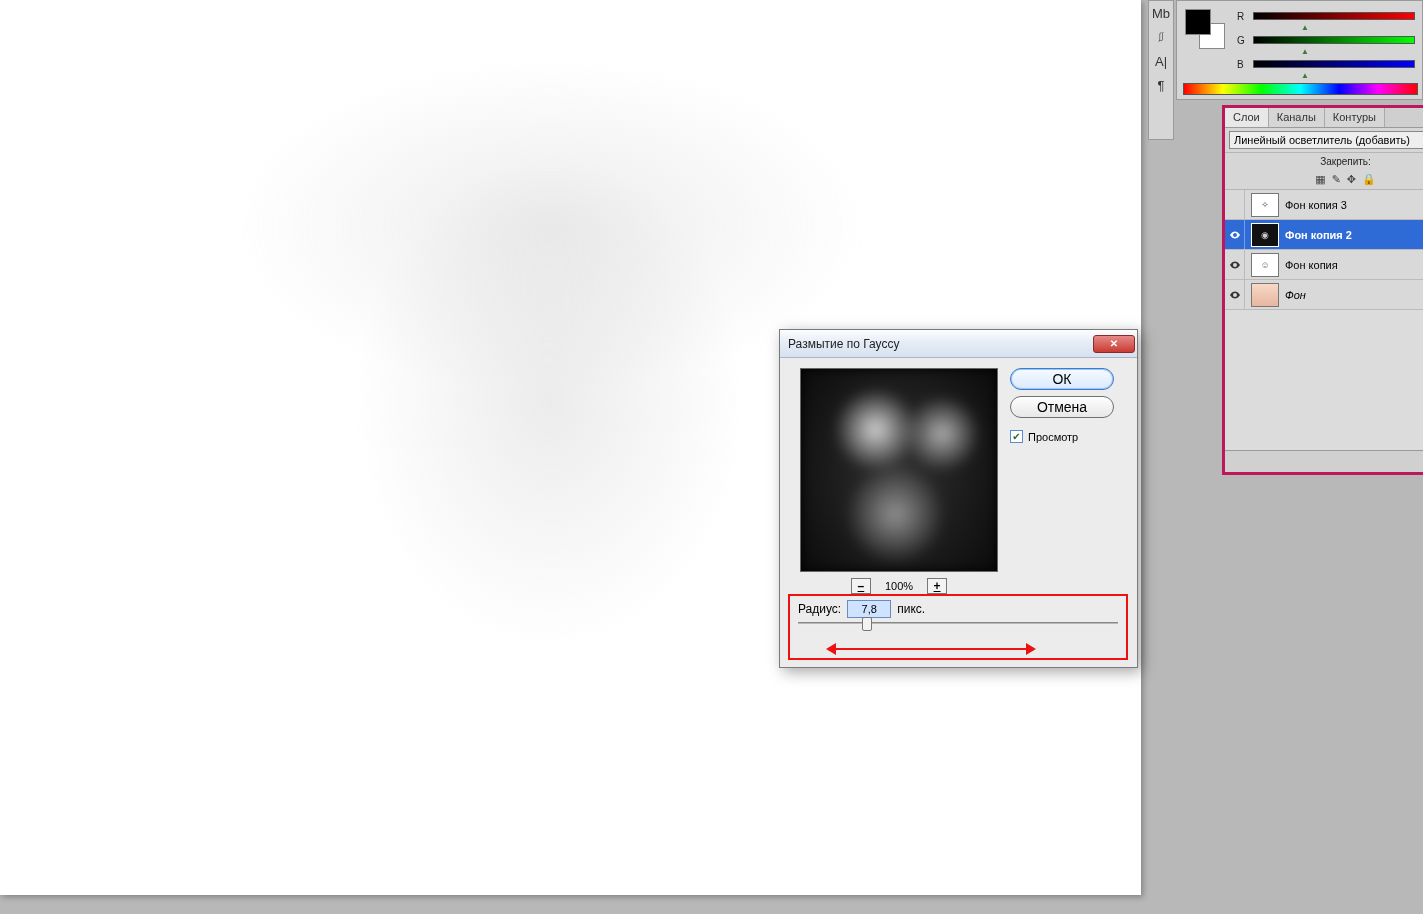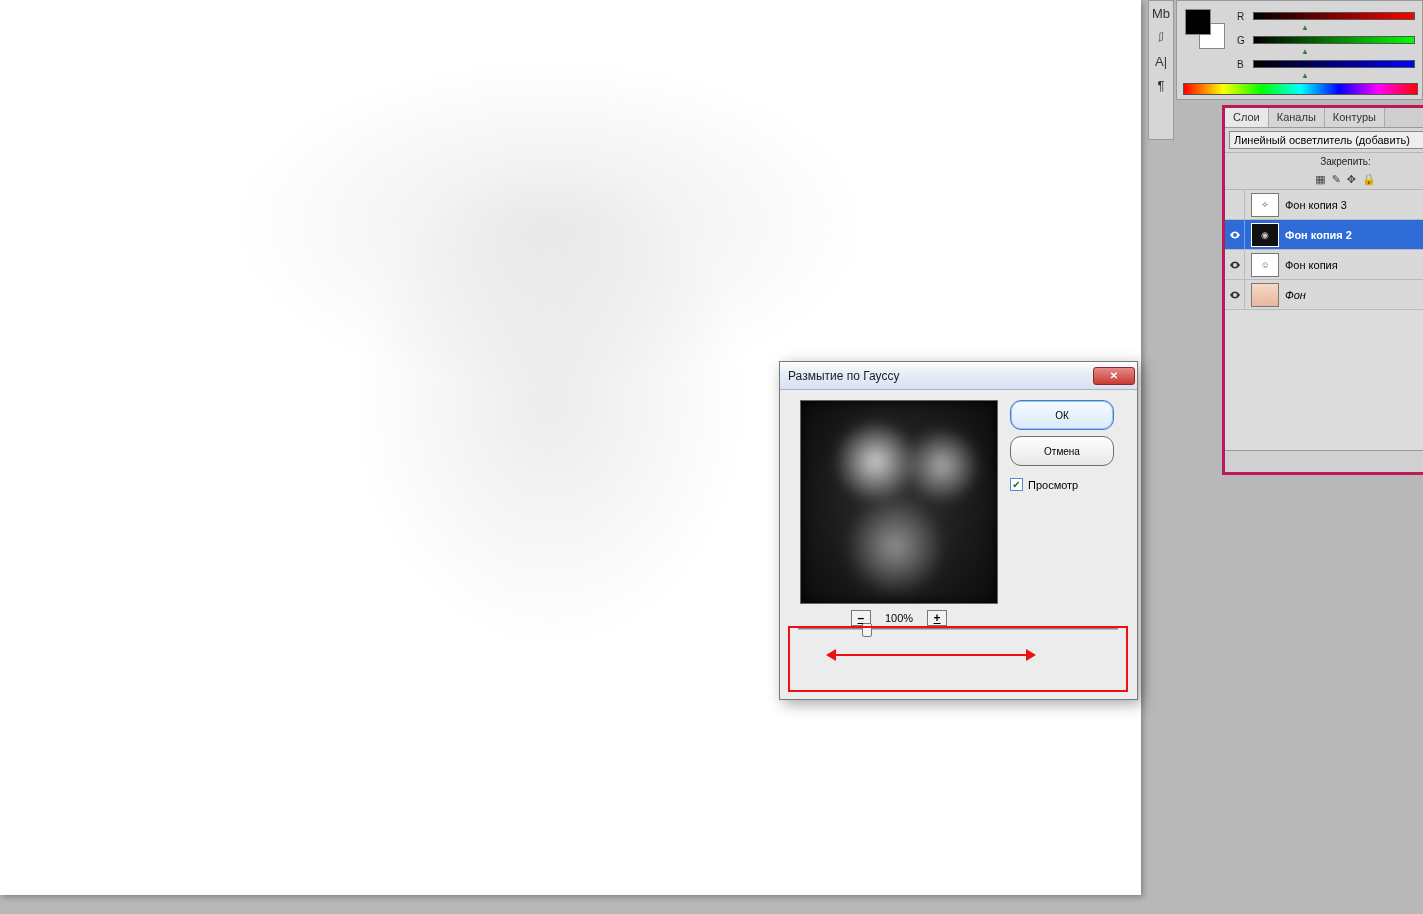--- a/index.html
+++ b/index.html
@@ -85,21 +85,21 @@
   .lname { flex:1; padding-right:0; }
   .lname.bold { font-weight:bold; }
   .panel-footer {
     height:22px; background:#d0d0d0; border-top:1px solid #9a9a9a;
     display:flex; align-items:center; justify-content:flex-end; gap:10px; padding:0 8px;
     font-size:10px; color:#555;
   }
 
   
   .dialog {
-    position:absolute; left: 779px; top: 361px; width: 359px; height: 339px;
+    position:absolute; left: 779px; top: 329px; width: 359px; height: 339px;
     background:#ececec; border:1px solid #7a7a7a;
     box-shadow: 4px 4px 14px rgba(0,0,0,0.35);
   }
   .titlebar {
     height:28px;
     background: linear-gradient(#fdfdfe,#e6edf7 45%,#d7e1f0);
     border-bottom:1px solid #aab6c8; display:flex; align-items:center; justify-content:space-between;
     padding:0 2px 0 8px; font-size:12px; color:#222;
   }
   .closebtn {
@@ -120,22 +120,22 @@
       radial-gradient(circle 60px at 38% 30%, rgba(230,230,230,0.9), rgba(0,0,0,0) 70%),
       radial-gradient(circle 55px at 72% 32%, rgba(210,210,210,0.8), rgba(0,0,0,0) 70%),
       radial-gradient(circle 70px at 48% 72%, rgba(180,180,180,0.75), rgba(0,0,0,0) 72%),
       radial-gradient(ellipse 130px 160px at 50% 50%, #303030, #0a0a0a);
     filter: blur(6px);
   }
   .zoomrow { display:flex; align-items:center; gap:14px; margin-top:6px; font-size:11px;}
   .zbtn { width:20px; height:16px; border:1px solid #777; background:#f3f3f3; display:flex; align-items:center; justify-content:center; font-size:12px; font-weight:bold; text-decoration:underline;}
   .btns-col { display:flex; flex-direction:column; gap:6px; width:104px; align-items:stretch; }
   .win-btn {
-    height:30px; border:1px solid #707070; border-radius:11px;
-    background:linear-gradient(#fefefe,#e7e7e7); font-size:10px; display:flex; align-items:center; justify-content:center;
+    height:22px; border:1px solid #707070; border-radius:11px;
+    background:linear-gradient(#fefefe,#e7e7e7); font-size:14px; display:flex; align-items:center; justify-content:center;
   }
   .win-btn.primary { border:1px solid #3b7bd1; box-shadow: 0 0 0 1px #9fc4f2 inset; background:linear-gradient(#f4faff,#dceafe);}
   .chk-row { display:flex; align-items:center; gap:5px; font-size:11px; margin-top:6px; }
   .chk { width:13px; height:13px; border:1px solid #5a8bd0; background:#fff; display:flex; align-items:center; justify-content:center; font-size:10px; color:#2a6a2a; }
 
   .radius-zone {
     position:absolute; left:8px; top:264px; width:340px; height:66px;
   }
   .radius-highlight {
     position:absolute; left:0; top:0; right:0; bottom:0;
@@ -278,20 +278,25 @@
     <div class="btns-col">
       <div class="win-btn primary">ОК</div>
       <div class="win-btn">Отмена</div>
       <div class="chk-row">
         <div class="chk">✔</div>
         <span>Просмотр</span>
       </div>
     </div>
   </div>
   <div class="radius-zone">
+    <div class="radius-row">
+      <span>Радиус:</span>
+      <input class="rad-input" value="7,8" style="">
+      <span>пикс.</span>
+    </div>
     <div class="slider-row">
       <div class="slider-track">
         <div class="slider-thumb"></div>
       </div>
       <div class="red-arrow">
         <div class="al"></div>
           <div class="line"></div>
           <div class="ar"></div>
       </div>
     </div>

